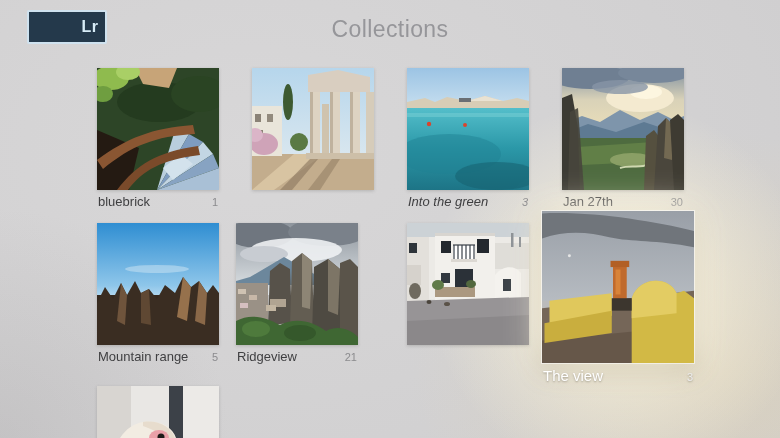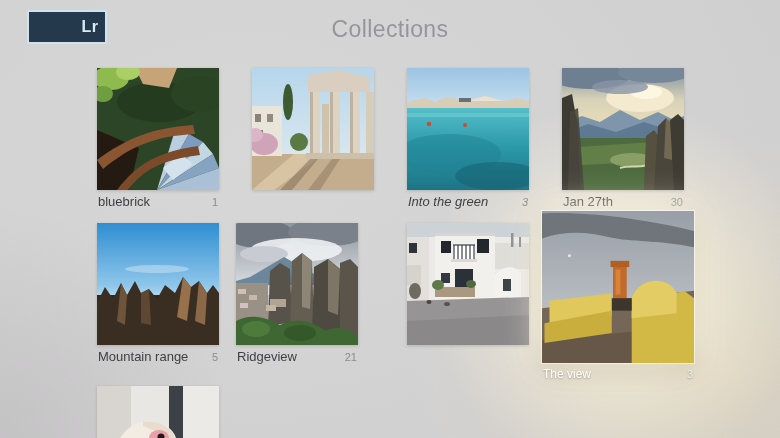--- a/index.html
+++ b/index.html
@@ -37,21 +37,21 @@
     margin-top:4px;padding:0 1px;
   }
   .tile-name{font-size:13px;color:#3f3f41;}
   .tile-count{font-size:11px;color:#8b8b8e;}
   .tile.focused{width:152px;z-index:3;}
   .tile.focused .thumb{
     width:152px;height:152px;
     outline:1px solid rgba(255,255,255,0.55);
     box-shadow:0 0 34px rgba(255,250,232,0.95), 0 8px 22px rgba(110,95,60,0.35);
   }
-  .tile.focused .tile-name{color:#ffffff;font-size:12px;text-shadow:0 1px 2px rgba(90,85,70,0.45);}
+  .tile.focused .tile-name{color:#ffffff;font-size:15px;text-shadow:0 1px 2px rgba(90,85,70,0.45);}
   .tile.focused .tile-count{color:#ececec;text-shadow:0 1px 2px rgba(90,85,70,0.45);}
 </style>
 </head>
 <body>
 
 <div class="screen">
 
   <div class="logo">
     <span>Lr</span>
   </div>

